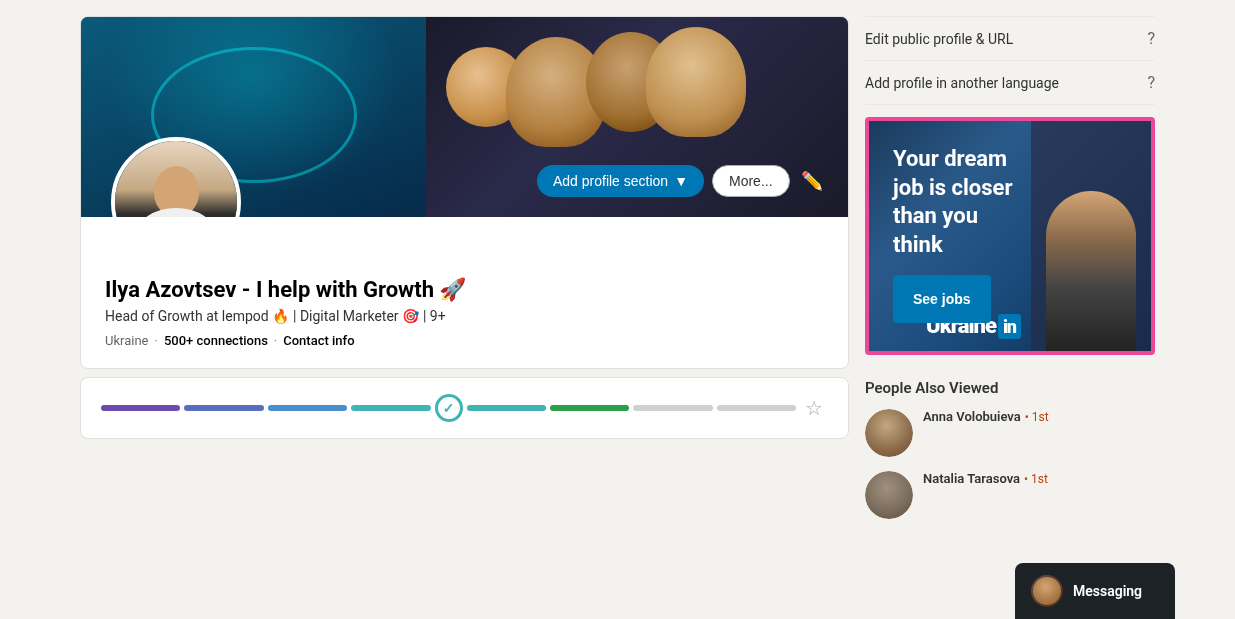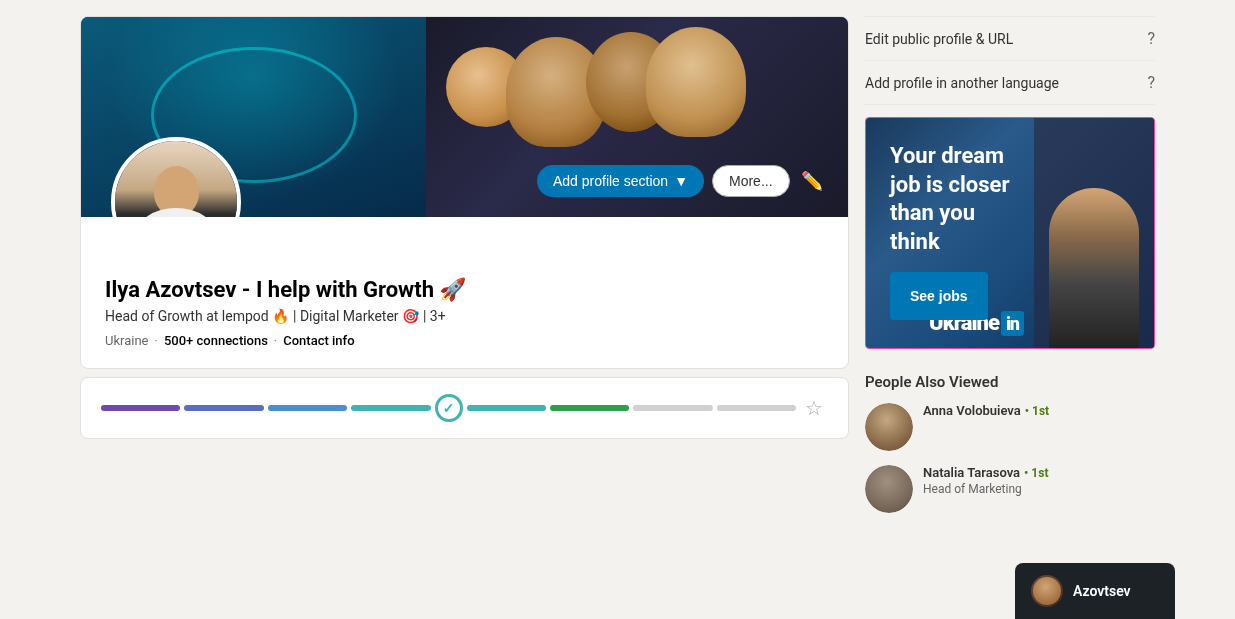--- a/index.html
+++ b/index.html
@@ -273,21 +273,21 @@
 
     .sidebar-link-icon {
       color: #666;
       font-size: 16px;
     }
 
     .ad-card {
       margin: 12px 0;
       border-radius: 4px;
       overflow: hidden;
-      border: 1px solid #ec4899;
+      border: 4px solid #ec4899;
     }
 
     .ad-image {
       width: 100%;
       height: 230px;
       background: linear-gradient(135deg, #1a3a5c 0%, #2a5a8a 30%, #1a4a7a 60%, #0a2a4a 100%);
       display: flex;
       flex-direction: column;
       padding: 24px;
       position: relative;
@@ -391,23 +391,23 @@
     .person-name-row {
       font-size: 13px;
       font-weight: 600;
       color: #333;
       display: flex;
       align-items: center;
       gap: 4px;
     }
 
     .degree-badge {
-      color: #4d7c0f;
+      color: #c2410c;
       font-size: 12px;
-      font-weight: 700;
+      font-weight: 400;
     }
 
     .person-role {
       font-size: 12px;
       color: #666;
       margin-top: 2px;
     }
 
     
     .messaging-widget {
@@ -573,21 +573,21 @@
           <button class="btn-more">More...</button>
           <button class="btn-edit-pencil">
             <span>✏️</span>
           </button>
         </div>
       </div>
 
       <div class="profile-info">
         <div class="profile-name">Ilya Azovtsev - I help with Growth 🚀</div>
         <div class="profile-headline">
-          <span>Head of Growth at lempod 🔥 | Digital Marketer 🎯 | 3+</span><br>
+          <span>Head of Growth at lempod 🔥 | Digital Marketer 🎯 | 9+</span><br>
         </div>
         <div class="profile-location">
           <span>Ukraine</span>
           <span class="dot-separator">·</span>
           <a href="#">500+ connections</a>
           <span class="dot-separator">·</span>
           <a href="#">Contact info</a>
         </div>
       </div>
     </div>
@@ -655,27 +655,26 @@
 
       <div class="person-item">
         <div class="person-avatar">
           <div style="width:100%;height:100%;background:radial-gradient(circle at 45% 35%, #a09080 0%, #7a6a5a 60%, #5a4a3a 100%);border-radius:50%;"></div>
         </div>
         <div class="person-details">
           <div class="person-name-row">
             <span>Natalia Tarasova</span>
             <span class="degree-badge">• 1st</span>
           </div>
-          <div class="person-role">Head of Marketing</div>
         </div>
       </div>
 
     </div>
 
   </div>
 </div>
 
 <div class="messaging-widget">
   <div class="messaging-avatar">
     <div style="width:28px;height:28px;background:radial-gradient(circle at 45% 35%, #d4a574 0%, #8a5a2a 100%);border-radius:50%;"></div>
   </div>
-  <span class="messaging-label">Azovtsev</span>
+  <span class="messaging-label">Messaging</span>
 </div>
 
 </body></html>

